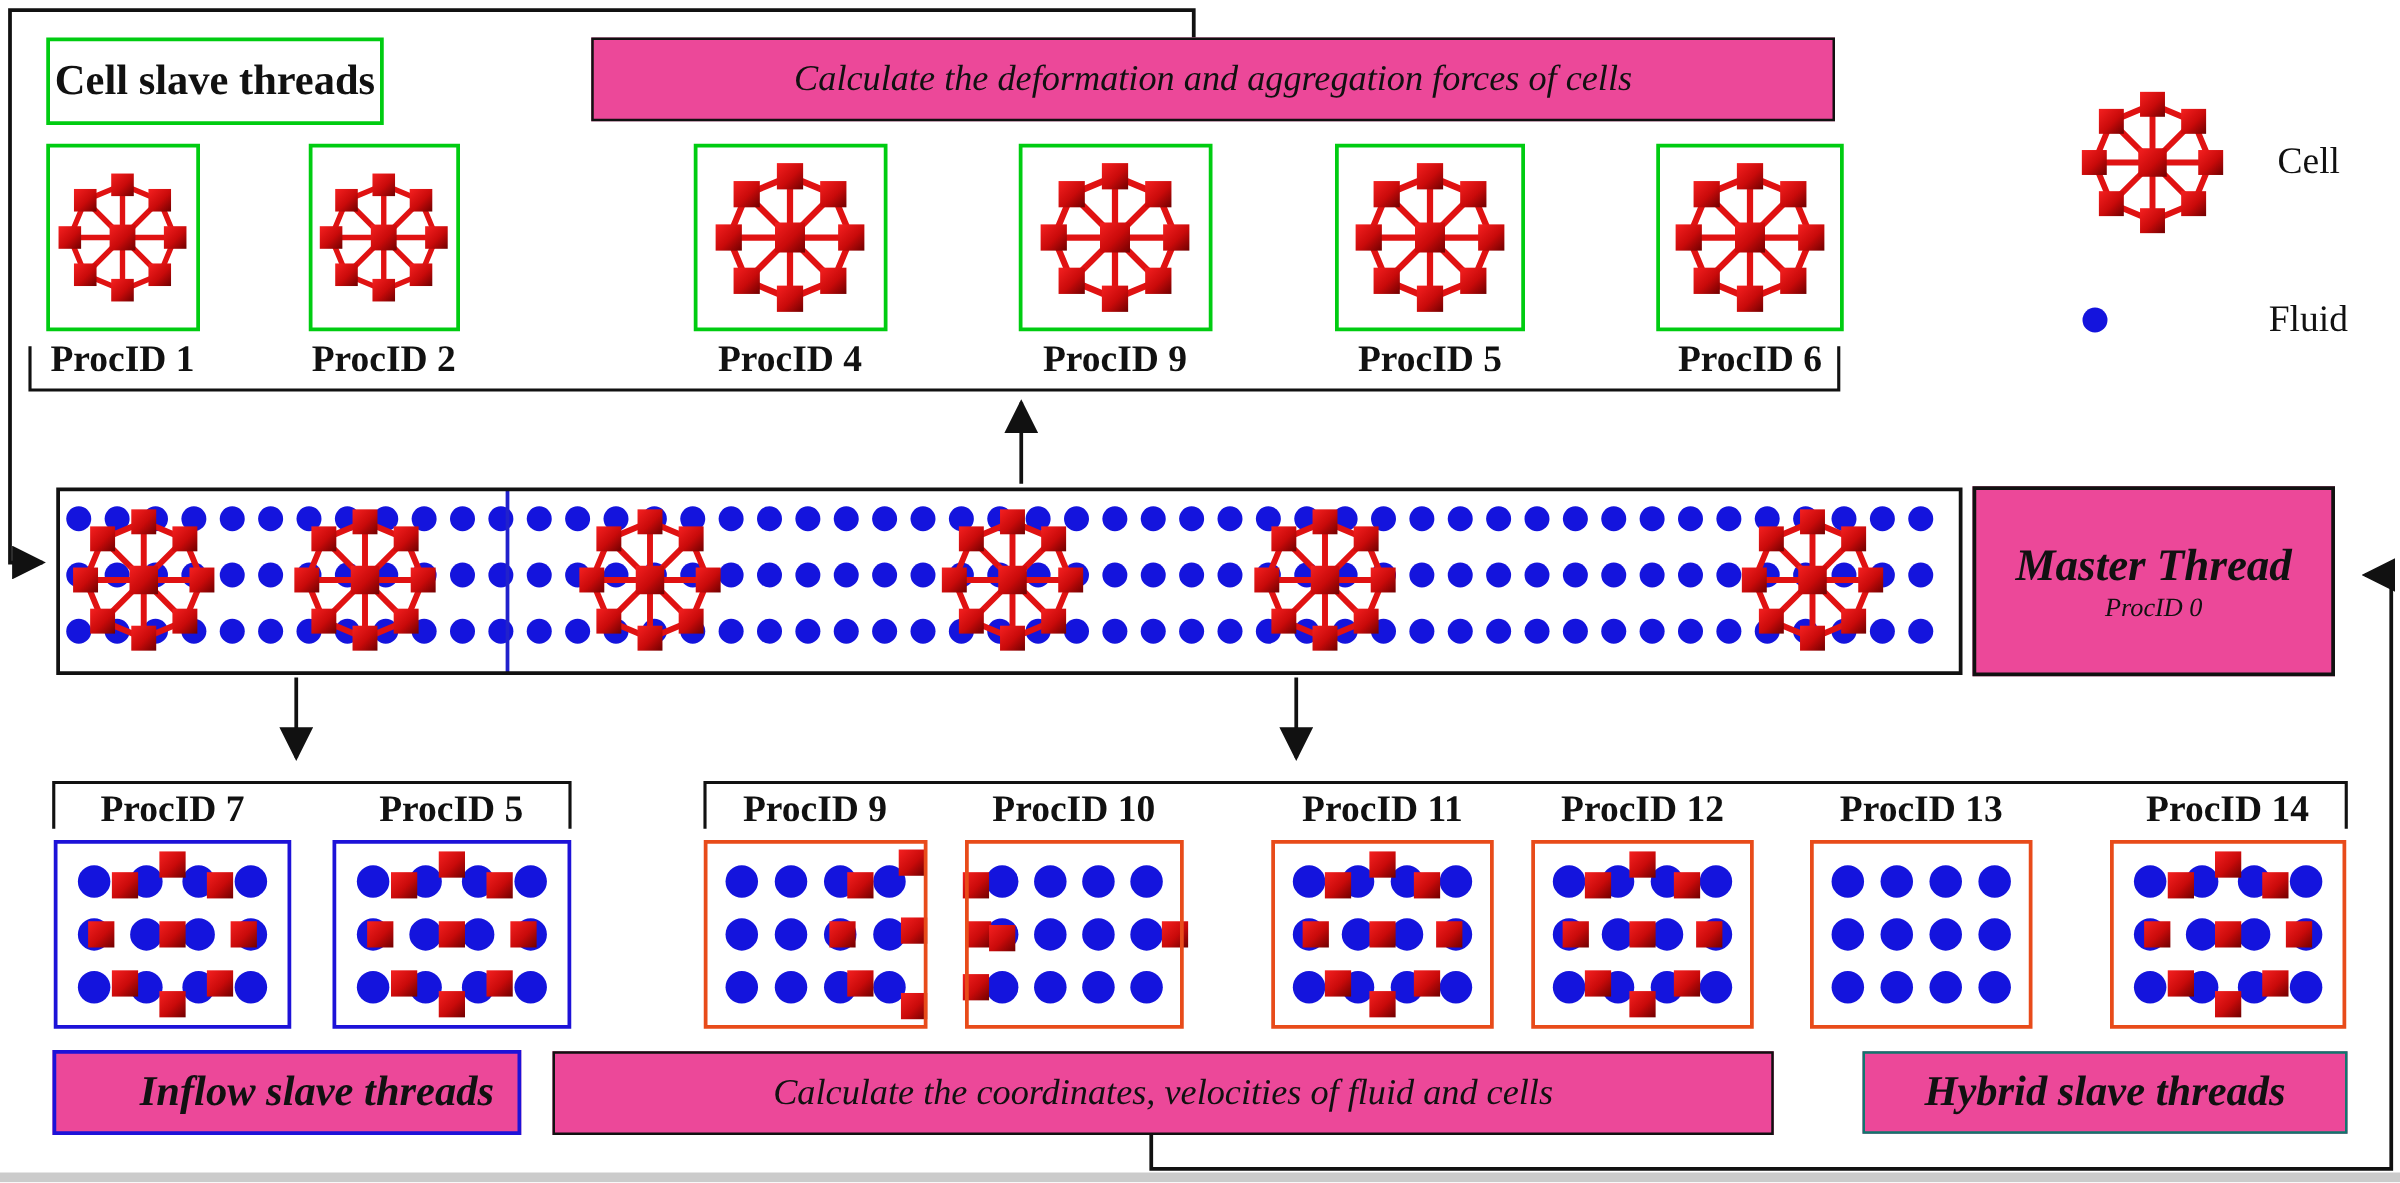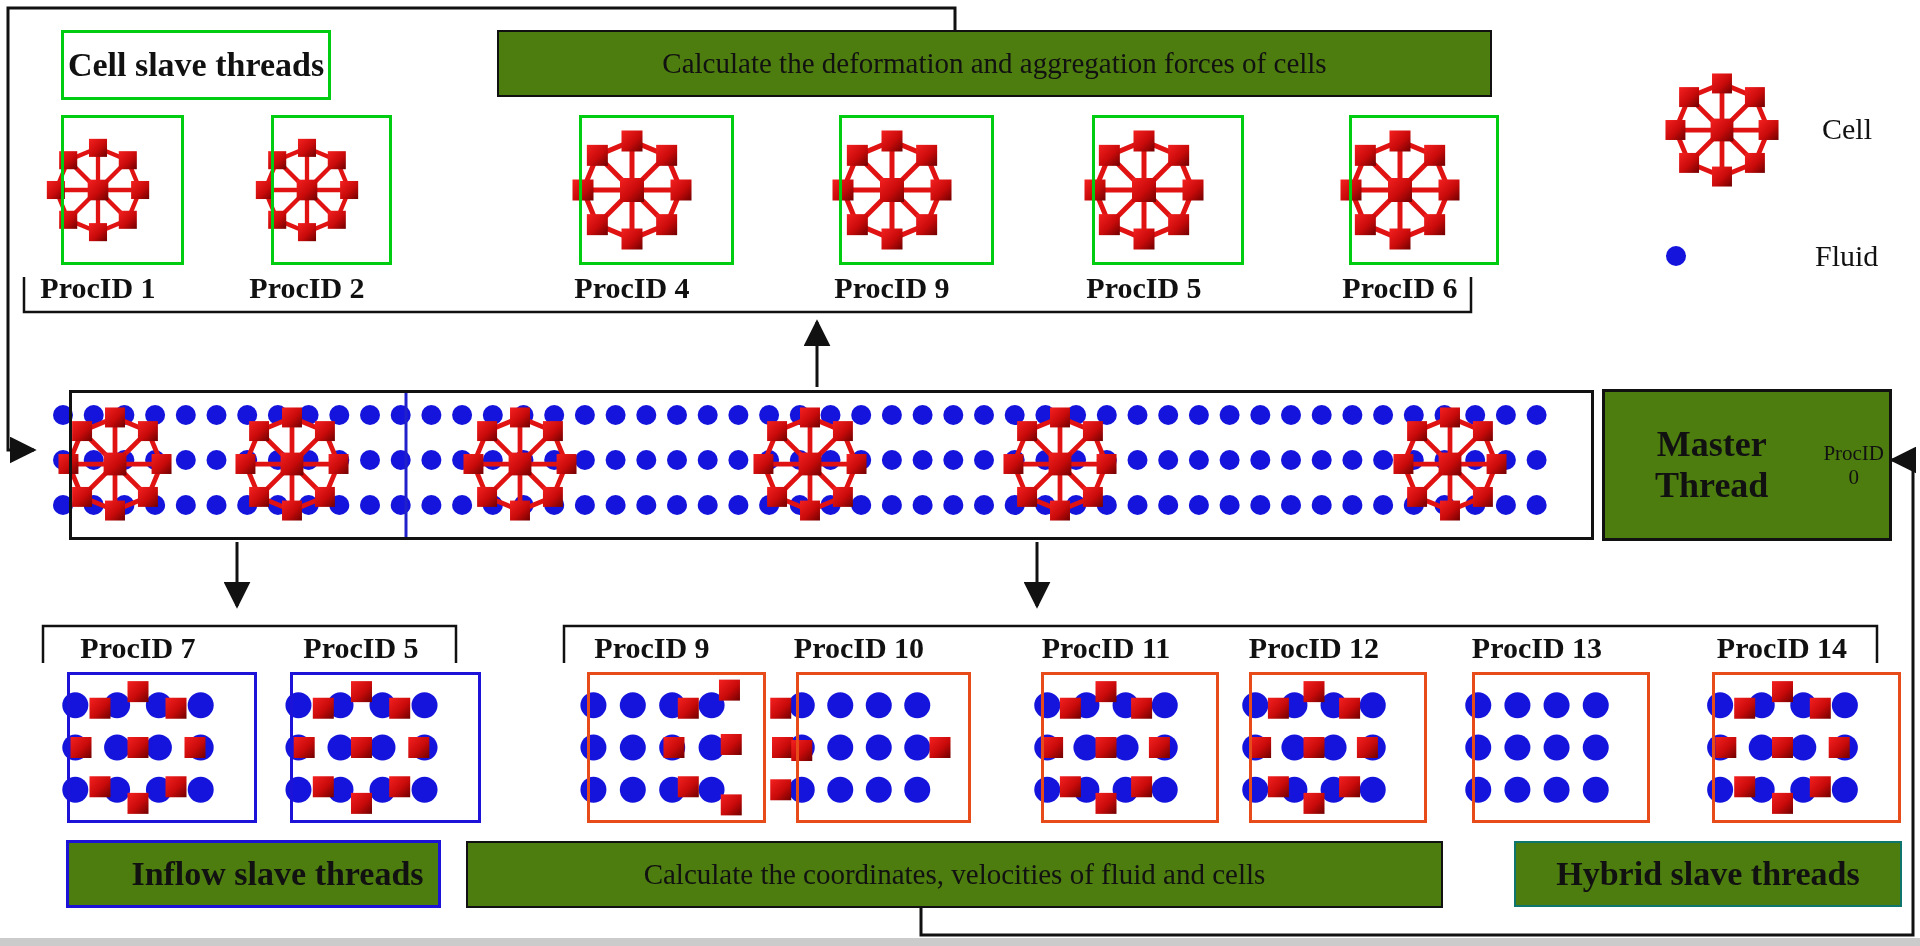--- a/index.html
+++ b/index.html
@@ -1,20 +1,20 @@
 <!DOCTYPE html>
 <html><head>
 <meta charset="utf-8">
 <style>
   html,body{margin:0;padding:0;background:#ffffff;}
   #canvas{position:relative;width:1920px;height:946px;background:#ffffff;overflow:hidden;
           font-family:"Liberation Serif",serif;color:#111;}
   #gfx{position:absolute;left:0;top:0;z-index:1;}
-  .box{position:absolute;box-sizing:border-box;background:transparent;z-index:2;margin-left:24px;}
-  .whitebg{background:#4d7c0f;}
+  .box{position:absolute;box-sizing:border-box;background:transparent;z-index:2;}
+  .whitebg{background:#ec4899;font-style:italic;}
   .lbl{position:absolute;z-index:3;white-space:nowrap;color:#111;
        font-family:"Liberation Serif",serif;}
   .cc{transform:translateX(-50%);font-weight:bold;}
   .flexc{display:flex;align-items:center;justify-content:center;text-align:center;}
   .titleTxt{font-weight:bold;font-size:34px;}
   .actionTxt{font-size:29px;}
   .procTxt{font-size:30px;}
   .masterTitle{font-weight:bold;font-size:36px;line-height:1.15;}
   .masterSub{font-size:21px;line-height:1.15;}
   .legendTxt{font-size:30px;}
@@ -624,21 +624,21 @@
   <div class="lbl cc procTxt" style="left:892px;top:271px;">ProcID 9</div>
   <div class="lbl cc procTxt" style="left:1144px;top:271px;">ProcID 5</div>
   <div class="lbl cc procTxt" style="left:1400px;top:271px;">ProcID 6</div>
 
   <div class="box whitebg" style="left:473px;top:30px;width:995px;height:67px;border:2.5px solid #111;">
     <div class="flexc actionTxt" style="width:100%;height:100%;">Calculate the deformation and aggregation forces of cells</div>
   </div>
 
   <div class="box" style="left:45px;top:390px;width:1525px;height:150px;border:3px solid #111;"></div>
 
-  <div class="box whitebg flexc" style="left:1578px;top:389px;width:290px;height:152px;border:3px solid #111;flex-direction:row;">
+  <div class="box whitebg flexc" style="left:1578px;top:389px;width:290px;height:152px;border:3px solid #111;flex-direction:column;">
     <div class="masterTitle">Master Thread</div>
     <div class="masterSub">ProcID 0</div>
   </div>
 
   <div class="lbl cc procTxt" style="left:138px;top:631px;">ProcID 7</div>
   <div class="lbl cc procTxt" style="left:361px;top:631px;">ProcID 5</div>
 
   <div class="box" style="left:43px;top:672px;width:190px;height:151px;border:3px solid #1d12d8;"></div>
   <div class="box" style="left:266px;top:672px;width:191px;height:151px;border:3px solid #1d12d8;"></div>
 

